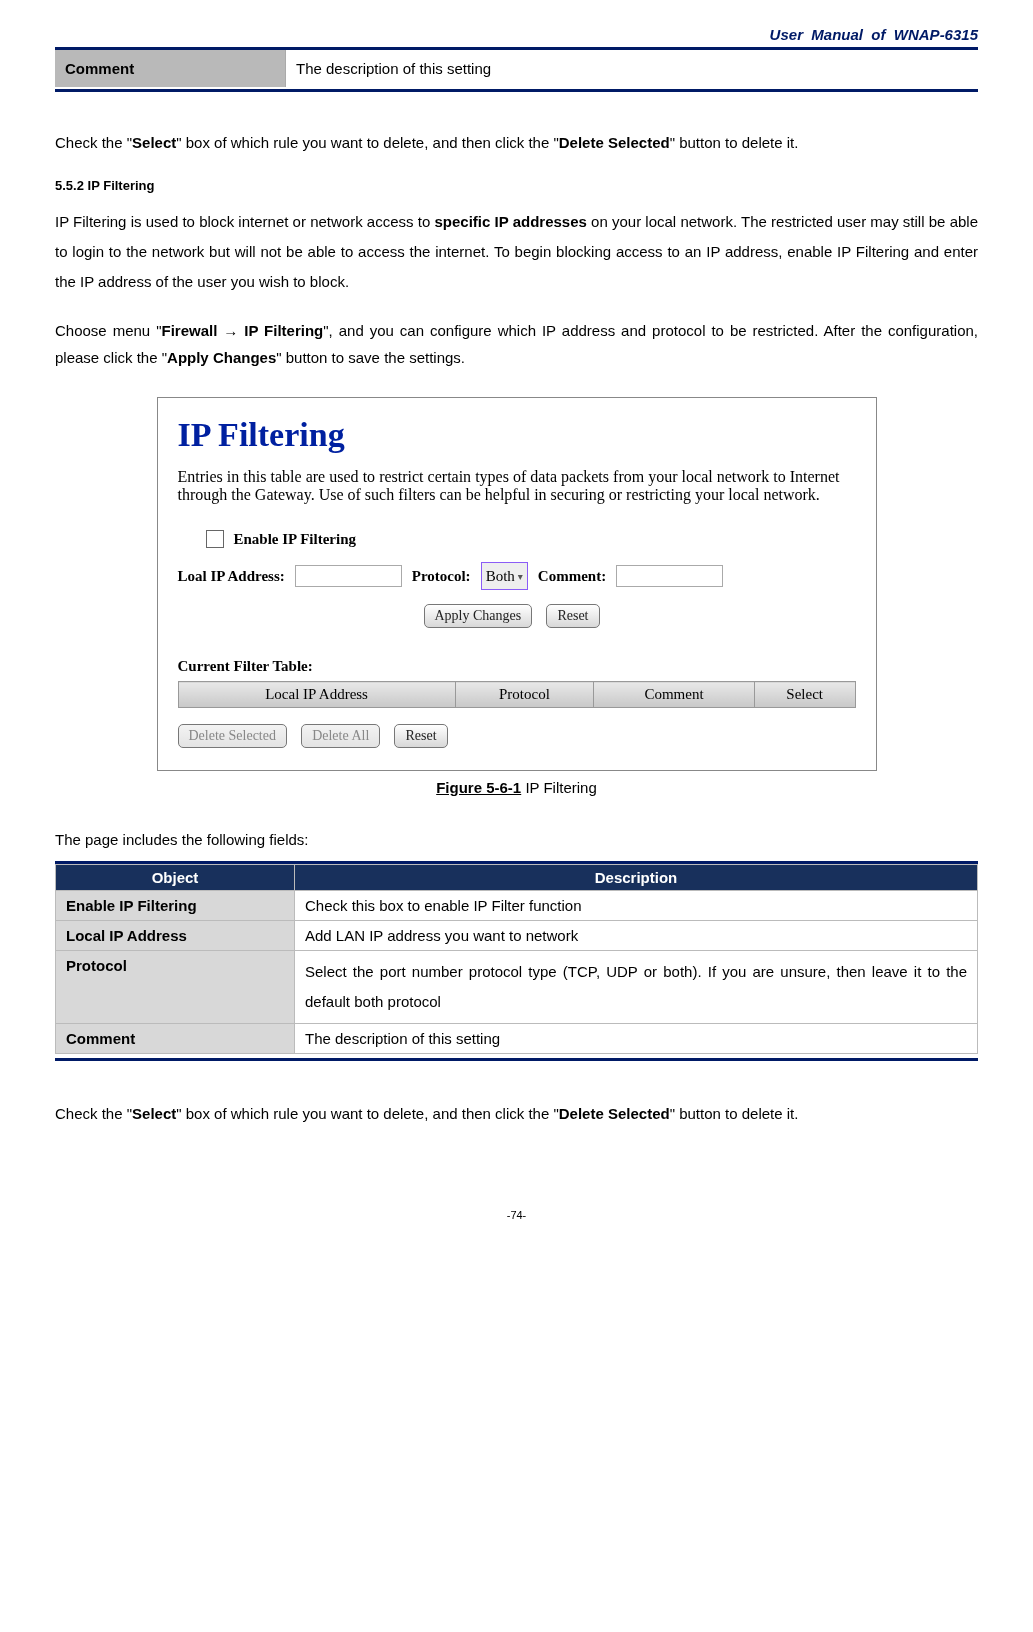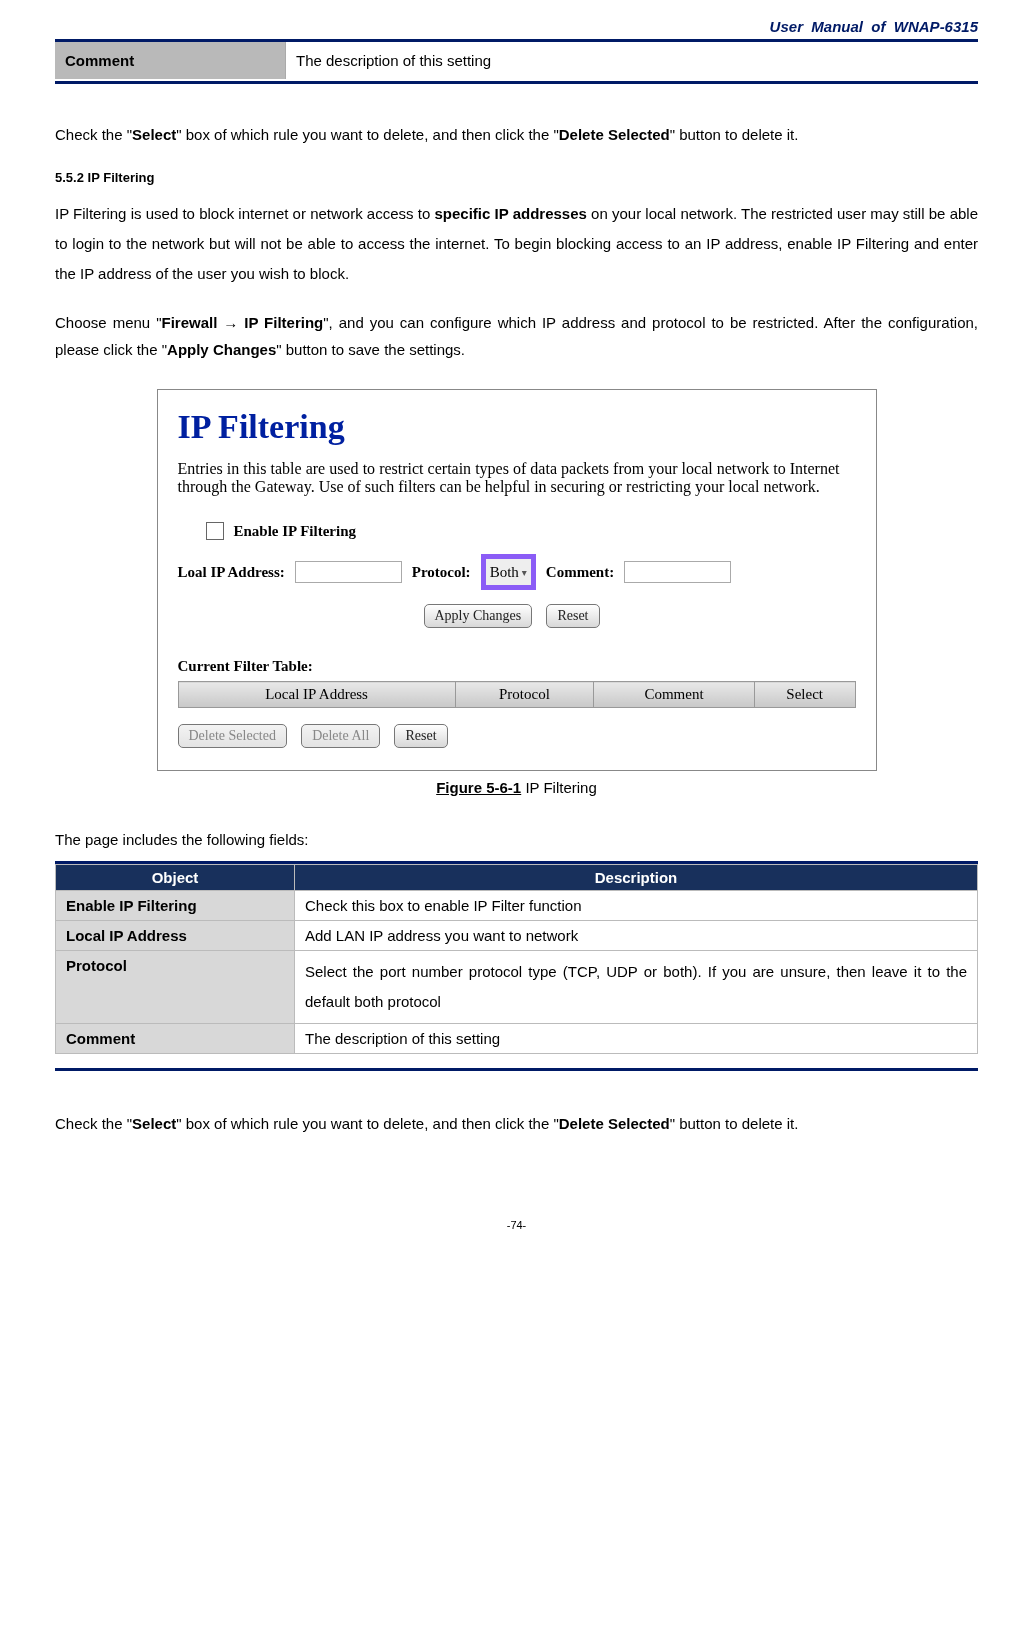--- a/index.html
+++ b/index.html
@@ -14,21 +14,21 @@
     .page {
       padding: 10px 55px 30px 55px;
     }
     .header-line {
       color: #001a66;
       font-style: italic;
       font-weight: bold;
       text-align: right;
       font-size: 15px;
       white-space: pre;
-      margin: 8px 0 4px 0;
+      margin: 16px 0 4px 0;
     }
     .header-rule {
       border: 0;
       border-top: 3px solid #001a66;
       margin: 0 0 0 0;
     }
     .comment-table {
       border-collapse: collapse;
       width: 100%;
       margin-bottom: 2px;
@@ -97,21 +97,21 @@
       font-weight: bold;
     }
     .sf-input {
       width: 105px;
       height: 20px;
       border: 1px solid #aaa;
       background: #fff;
     }
     .sf-select {
       height: 22px;
-      border: 5px solid #8b5cf6;
+      border: 1px solid #8b5cf6;
       background: #eee;
       font-family: inherit;
     }
     .btn {
       display: inline-block;
       padding: 3px 10px;
       border: 1px solid #777;
       border-radius: 5px;
       background: linear-gradient(#fff, #d8d8d8);
       font-family: "Times New Roman", serif;
@@ -149,21 +149,21 @@
       text-align: center;
       margin: 0 0 30px 0;
     }
     .figure-caption .bold {
       font-weight: bold;
       text-decoration: underline;
     }
     .fields-table {
       border-collapse: collapse;
       width: 100%;
-      margin-bottom: 14px;
+      margin-bottom: 4px;
     }
     .fields-table th {
       background: #18305c;
       color: #fff;
       font-weight: bold;
       text-align: center;
       padding: 4px;
       border: 1px solid #bbb;
     }
     .fields-table th:first-child {

